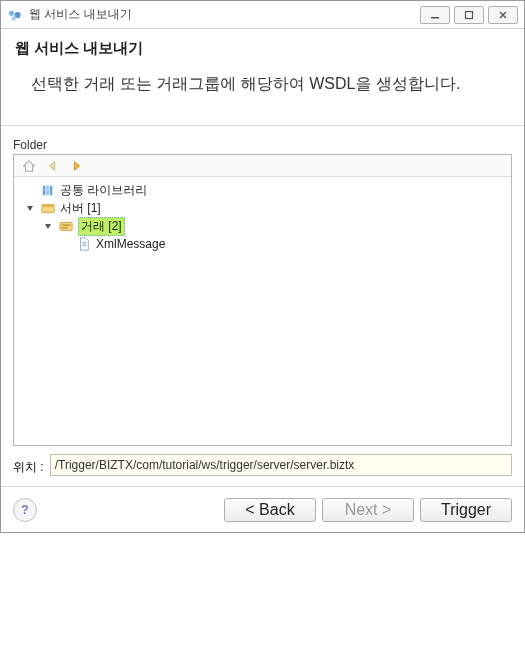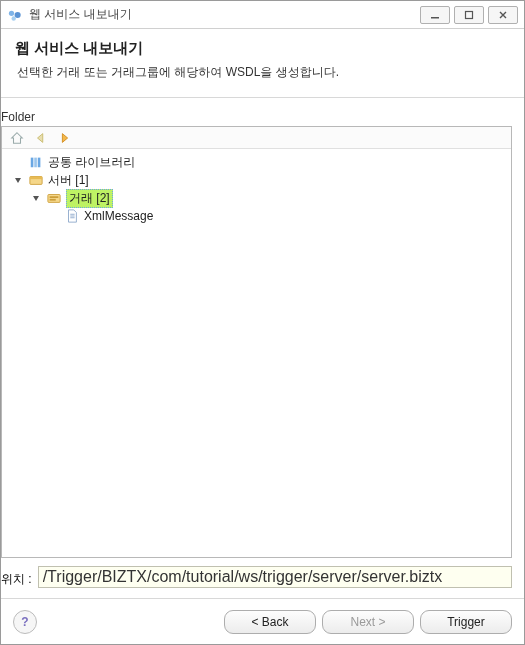--- a/index.html
+++ b/index.html
@@ -7,21 +7,21 @@
     margin: 0;
     font-family: "Malgun Gothic", "Segoe UI", Tahoma, sans-serif;
     font-size: 12px;
     background: #fff;
     width: 525px;
     height: 645px;
     overflow: hidden;
   }
   .window {
     width: 525px;
-    height: 645px;
+    height: 533px;
     border: 1px solid #9a9a9a;
     background: #fff;
     display: flex;
     flex-direction: column;
   }
   .titlebar {
     height: 28px;
     display: flex;
     align-items: center;
     padding: 0 6px;
@@ -54,27 +54,27 @@
     padding: 10px 14px 14px 14px;
     border-bottom: 1px solid #d8d8d8;
   }
   .header h1 {
     margin: 0 0 6px 0;
     font-size: 15px;
     font-weight: bold;
     color: #222;
   }
   .header p {
-    margin: 2px;
-    font-size: 12px;
+    margin: 16px;
+    font-size: 16px;
     color: #333;
   }
   .content {
     flex: 1;
-    padding: 8px 12px 10px 0;
+    padding: 8px 12px 10px 12px;
     display:flex;
     flex-direction:column;
   }
   .content > .folder-label {
     color:#333;
     margin: 4px 0 2px 0;
   }
   .tree-wrap {
     border: 1px solid #b8b8b8;
     flex:1;
@@ -130,21 +130,21 @@
     align-items:flex-end;
     gap:6px;
     margin-top:8px;
   }
   .location-row input[type=text]{
     flex:1;
     height:22px;
     padding:2px 4px;
     border:1px solid #c0c0b0;
     background:#fefff0;
-    font-size:16px;
+    font-size:12px;
     font-family:inherit;
     color:#333;
   }
   .footer {
     height:46px;
     border-top:1px solid #d8d8d8;
     display:flex;
     align-items:center;
     padding:0 12px;
     gap:0;
@@ -160,24 +160,24 @@
     cursor:pointer;
   }
   .footer .btns {
     margin-left:auto;
     display:flex;
     gap:6px;
   }
   .btn {
     width:92px;height:24px;
     border:1px solid #adadad;
-    border-radius:9px;
+    border-radius:3px;
     background:linear-gradient(#fdfdfd,#ececec);
     display:flex;align-items:center;justify-content:center;
-    font-size:12px;
+    font-size:16px;
     cursor:pointer;
     color:#222;
   }
   .btn.disabled {
     color:#9a9a9a;
     cursor:default;
   }
   .btn.primary {
     border-color:#4a90d9;
     background:linear-gradient(#f4faff,#dceeff);

